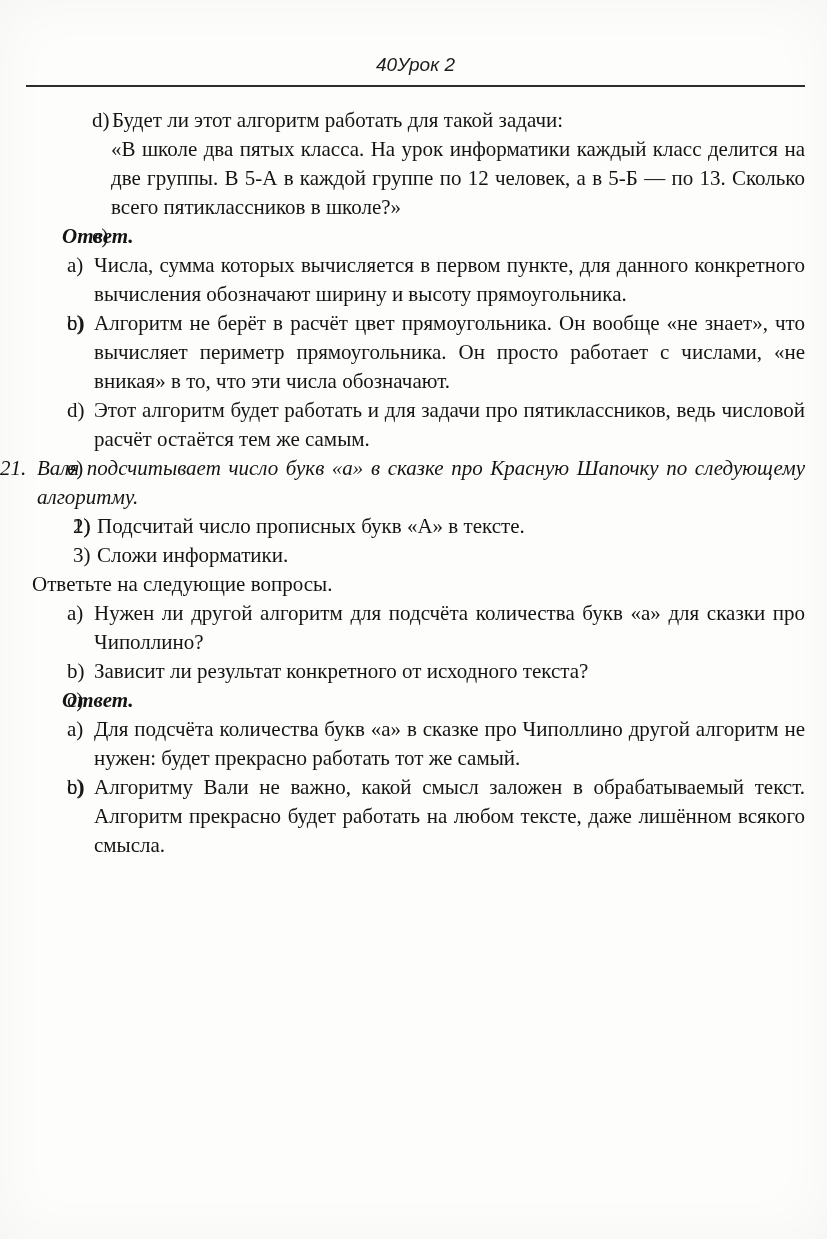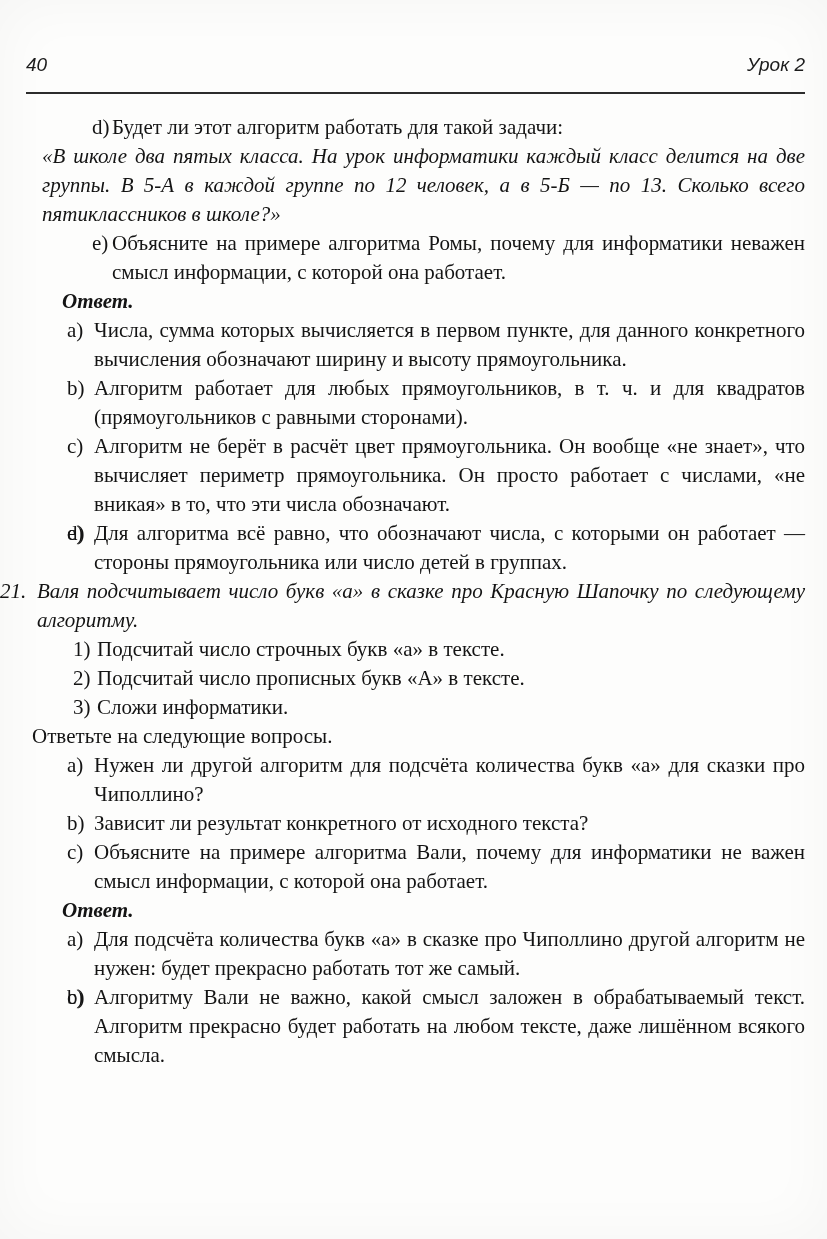--- a/index.html
+++ b/index.html
@@ -13,40 +13,40 @@
   .page{
     position:relative;
     width:827px;height:1239px;
     box-shadow:inset 0 0 60px rgba(0,0,0,0.035);
     box-sizing:border-box;
     padding-top:54px;
   }
   .header{
     margin:0 22px 0 26px;
     display:flex;
-    justify-content:space-between;
+    justify-content:center;
     align-items:flex-end;
     font-family:"Liberation Sans","DejaVu Sans",sans-serif;
     font-style:italic;
     font-size:19px;
-    padding-bottom:16px;
+    padding-bottom:9px;
     border-bottom:2px solid #2c2c2c;
     color:#1c1c1c;
   }
   .content{
     margin-top:19px;
     font-size:21px;
     line-height:29px;
     text-align:justify;
   }
   .item{position:relative;margin:0 22px 0 0;}
   .item .lbl{position:absolute;left:0;top:0;}
   
   .lvl-top{margin-left:92px;padding-left:20px;}     
-  .quote{margin-left:42px;margin-right:22px;font-style:italic;}
+  .quote{margin-left:111px;margin-right:22px;}
   .lvl-ans{margin-left:67px;padding-left:27px;}     
   .heading{margin-left:62px;font-weight:bold;font-style:italic;}
   .task{padding-left:37px;font-style:italic;}        
   .step{margin-left:73px;padding-left:24px;}        
   .plain{margin-left:32px;}
   .heading,.step,.plain{margin-right:22px;}
 </style>
 </head>
 <body>
 
@@ -61,53 +61,50 @@
 
     <div class="item lvl-top">
       <span class="lbl">d)</span>
       <span>Будет ли этот алгоритм работать для такой задачи:</span>
     </div>
 
     <div class="quote">«В школе два пятых класса. На урок информатики каждый класс делится на две группы. В 5-А в каждой группе по 12 человек, а в 5-Б — по 13. Сколько всего пятиклассников в школе?»</div>
 
     <div class="item lvl-top">
       <span class="lbl">e)</span>
-      <span>Объясните на примере алгоритма Ромы, почему для информатики неважен смысл информации, с которой она работает.</span>
     </div>
 
     <div class="heading">Ответ.</div>
 
     <div class="item lvl-ans">
       <span class="lbl">a)</span>
       <span>Числа, сумма которых вычисляется в первом пункте, для данного конкретного вычисления обозначают ширину и высоту прямоугольника.</span>
     </div>
     <div class="item lvl-ans">
       <span class="lbl">b)</span>
-      <span>Алгоритм работает для любых прямоугольников, в т. ч. и для квадратов (прямоугольников с равными сторонами).</span>
     </div>
     <div class="item lvl-ans">
       <span class="lbl">c)</span>
       <span>Алгоритм не берёт в расчёт цвет прямоугольника. Он вообще «не знает», что вычисляет периметр прямоугольника. Он просто работает с числами, «не вникая» в то, что эти числа обозначают.</span>
     </div>
     <div class="item lvl-ans">
       <span class="lbl">d)</span>
+      <span>Этот алгоритм будет работать и для задачи про пятиклассников, ведь числовой расчёт остаётся тем же самым.</span>
     </div>
     <div class="item lvl-ans">
       <span class="lbl">e)</span>
-      <span>Для алгоритма всё равно, что обозначают числа, с которыми он работает — стороны прямоугольника или число детей в группах.</span>
     </div>
 
     <div class="item task">
       <span class="lbl">21.</span>
       <span>Валя подсчитывает число букв «а» в сказке про Красную Шапочку по следующему алгоритму.</span>
     </div>
 
     <div class="item step">
       <span class="lbl">1)</span>
-      <span>Подсчитай число строчных букв «а» в тексте.</span>
     </div>
     <div class="item step">
       <span class="lbl">2)</span>
       <span>Подсчитай число прописных букв «А» в тексте.</span>
     </div>
     <div class="item step">
       <span class="lbl">3)</span>
       <span>Сложи информатики.</span>
     </div>
 
@@ -116,21 +113,20 @@
     <div class="item lvl-ans">
       <span class="lbl">a)</span>
       <span>Нужен ли другой алгоритм для подсчёта количества букв «а» для сказки про Чиполлино?</span>
     </div>
     <div class="item lvl-ans">
       <span class="lbl">b)</span>
       <span>Зависит ли результат конкретного от исходного текста?</span>
     </div>
     <div class="item lvl-ans">
       <span class="lbl">c)</span>
-      <span>Объясните на примере алгоритма Вали, почему для информатики не важен смысл информации, с которой она работает.</span>
     </div>
 
     <div class="heading">Ответ.</div>
 
     <div class="item lvl-ans">
       <span class="lbl">a)</span>
       <span>Для подсчёта количества букв «а» в сказке про Чиполлино другой алгоритм не нужен: будет прекрасно работать тот же самый.</span>
     </div>
     <div class="item lvl-ans">
       <span class="lbl">b)</span>

